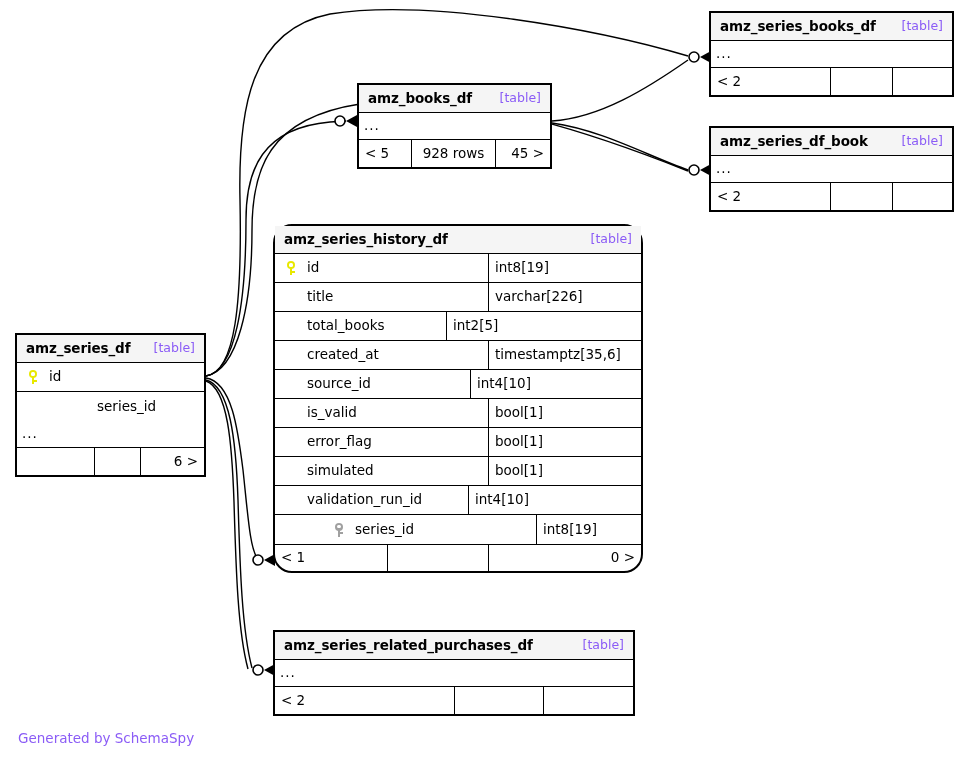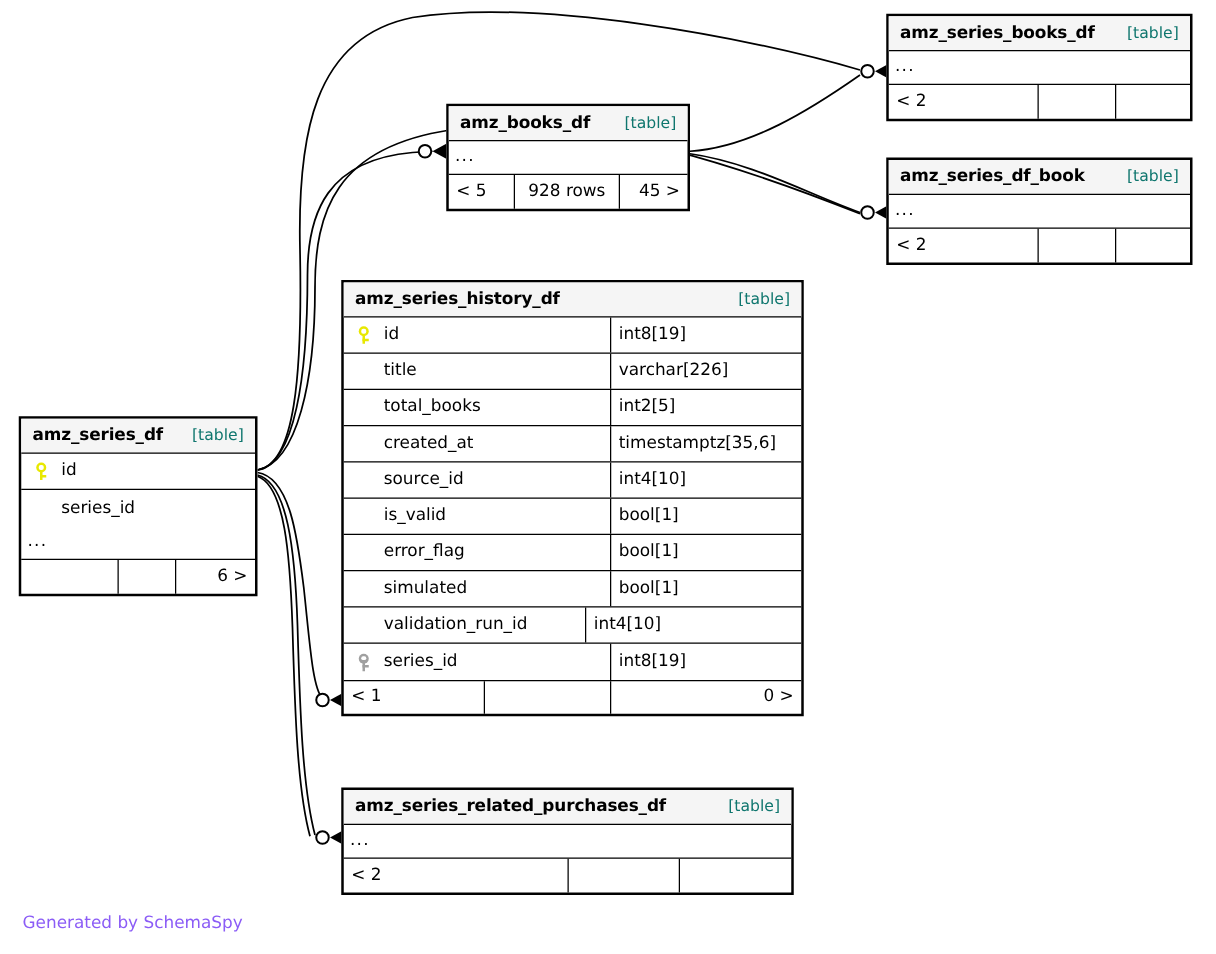--- a/index.html
+++ b/index.html
@@ -53,34 +53,34 @@
     white-space: nowrap;
   }
   .tbl-title .tname {
     font-weight: bold;
     font-size: 13.5px;
     letter-spacing: -0.1px;
   }
   .tbl-title .ttag {
     font-size: 12.5px;
     font-weight: normal;
-    color: #0f766e;
+    color: #8b5cf6;
     padding-left: 12px;
   }
 
   
   .col-row {
     display: flex;
     height: 29px;
     border-bottom: 1px solid #000000;
     box-sizing: border-box;
     align-items: center;
     justify-content: center;
   }
-  .col-row:last-child { border-bottom: none; }
+  .col-row:last-child { border-bottom: none; padding-left: 48px; }
 
   .col-name {
     display: flex;
     align-items: center;
     flex: 0 0 auto;
     box-sizing: border-box;
     padding-left: 6px;
     height: 100%;
     border-right: 1px solid #000000;
     white-space: nowrap;
@@ -264,21 +264,21 @@
     <div class="ellipsis-row">
       <span>...</span>
     </div>
     <div class="foot-row">
       <div class="foot-cell" style="width:120px;">&lt; 2</div>
       <div class="foot-cell" style="width:62px;"></div>
       <div class="foot-cell right" style="flex:1;"></div>
     </div>
   </div>
 
-  <div class="table-node" style="left:273px; top:224px; width:370px;">
+  <div class="table-node" style="left:273px; top:224px; width:370px;border-radius:19px;">
     <div class="tbl-title">
       <span class="tname">amz_series_history_df</span>
       <span class="ttag">[table]</span>
     </div>
 
     <div>
       <div class="col-row">
         <div class="col-name" style="width:214px;">
           <span class="keyslot">
             <span class="key-icon key-pk">
@@ -295,37 +295,37 @@
       <div class="col-row">
         <div class="col-name" style="width:214px;">
           <span class="keyslot"></span>
           <span class="coltext">title</span>
         </div>
         <div class="col-type">varchar[226]</div>
       </div>
 
 
       <div class="col-row">
-        <div class="col-name" style="width:214px;">
+        <div class="col-name" style="width:172px;">
           <span class="keyslot"></span>
           <span class="coltext">total_books</span>
         </div>
         <div class="col-type">int2[5]</div>
       </div>
 
       <div class="col-row">
         <div class="col-name" style="width:214px;">
           <span class="keyslot"></span>
           <span class="coltext">created_at</span>
         </div>
         <div class="col-type">timestamptz[35,6]</div>
       </div>
 
       <div class="col-row">
-        <div class="col-name" style="width:214px;">
+        <div class="col-name" style="width:196px;">
           <span class="keyslot"></span>
           <span class="coltext">source_id</span>
         </div>
         <div class="col-type">int4[10]</div>
       </div>
 
       <div class="col-row">
         <div class="col-name" style="width:214px;">
           <span class="keyslot"></span>
           <span class="coltext">is_valid</span>

